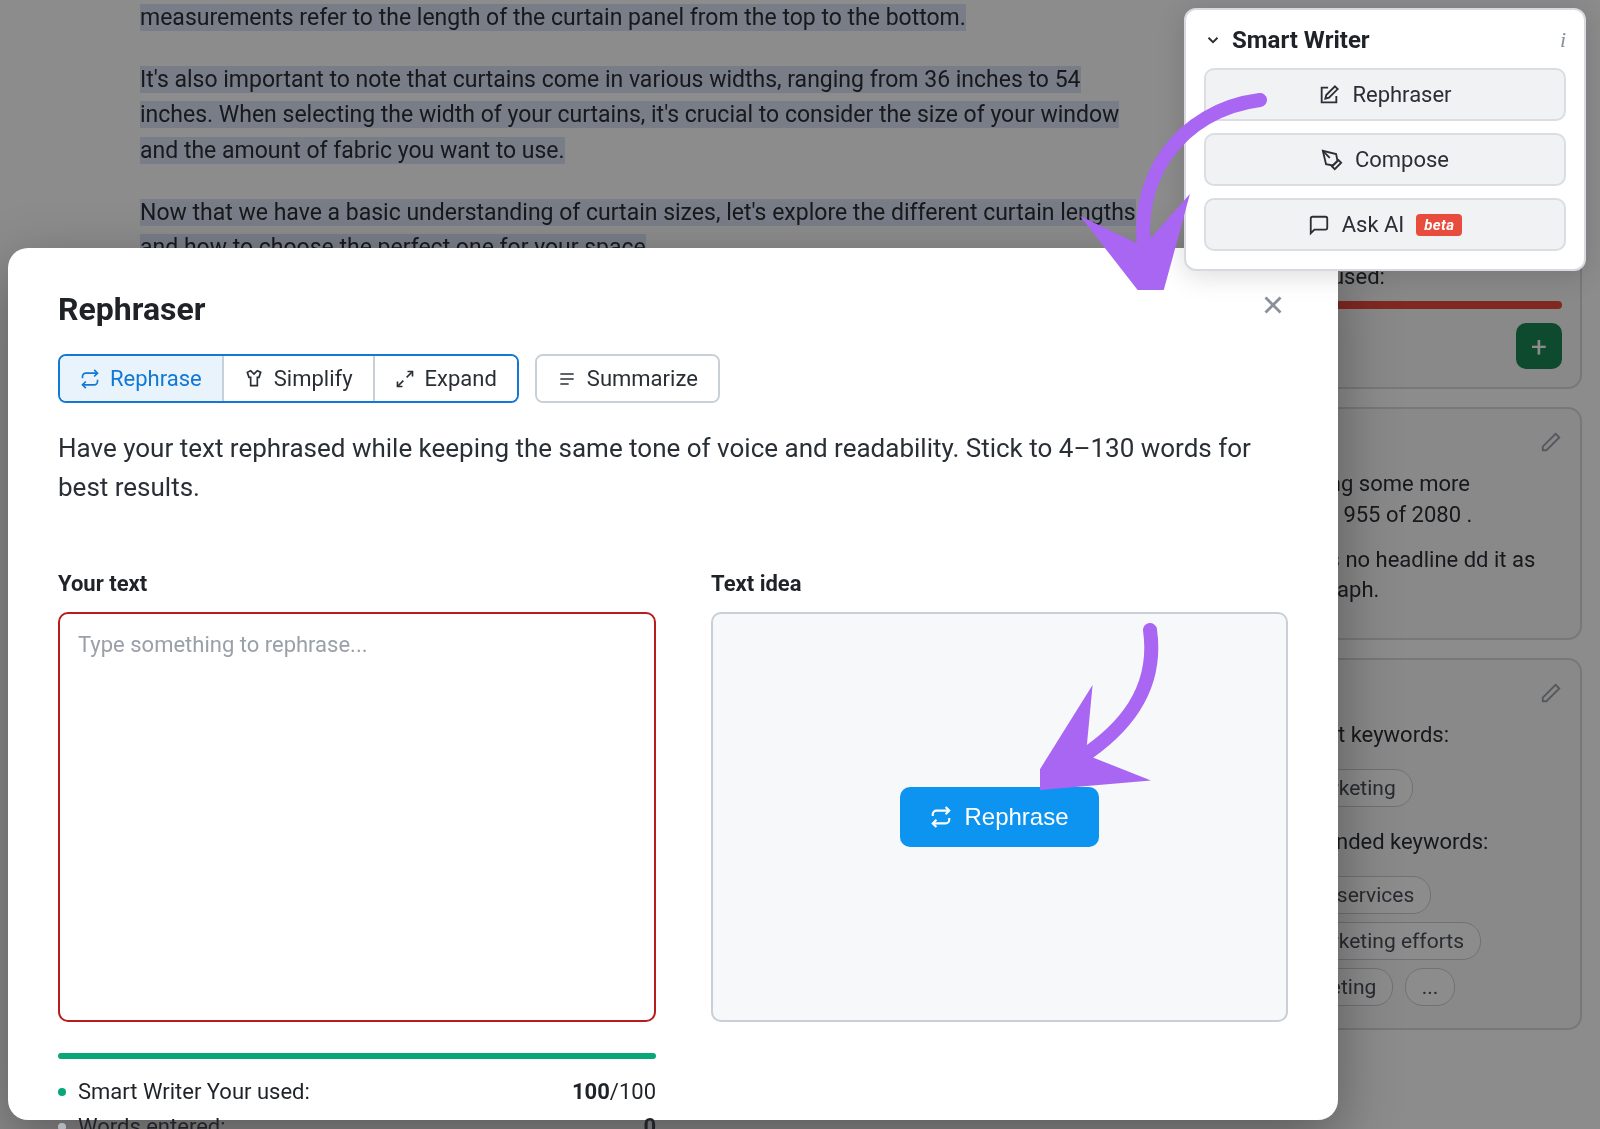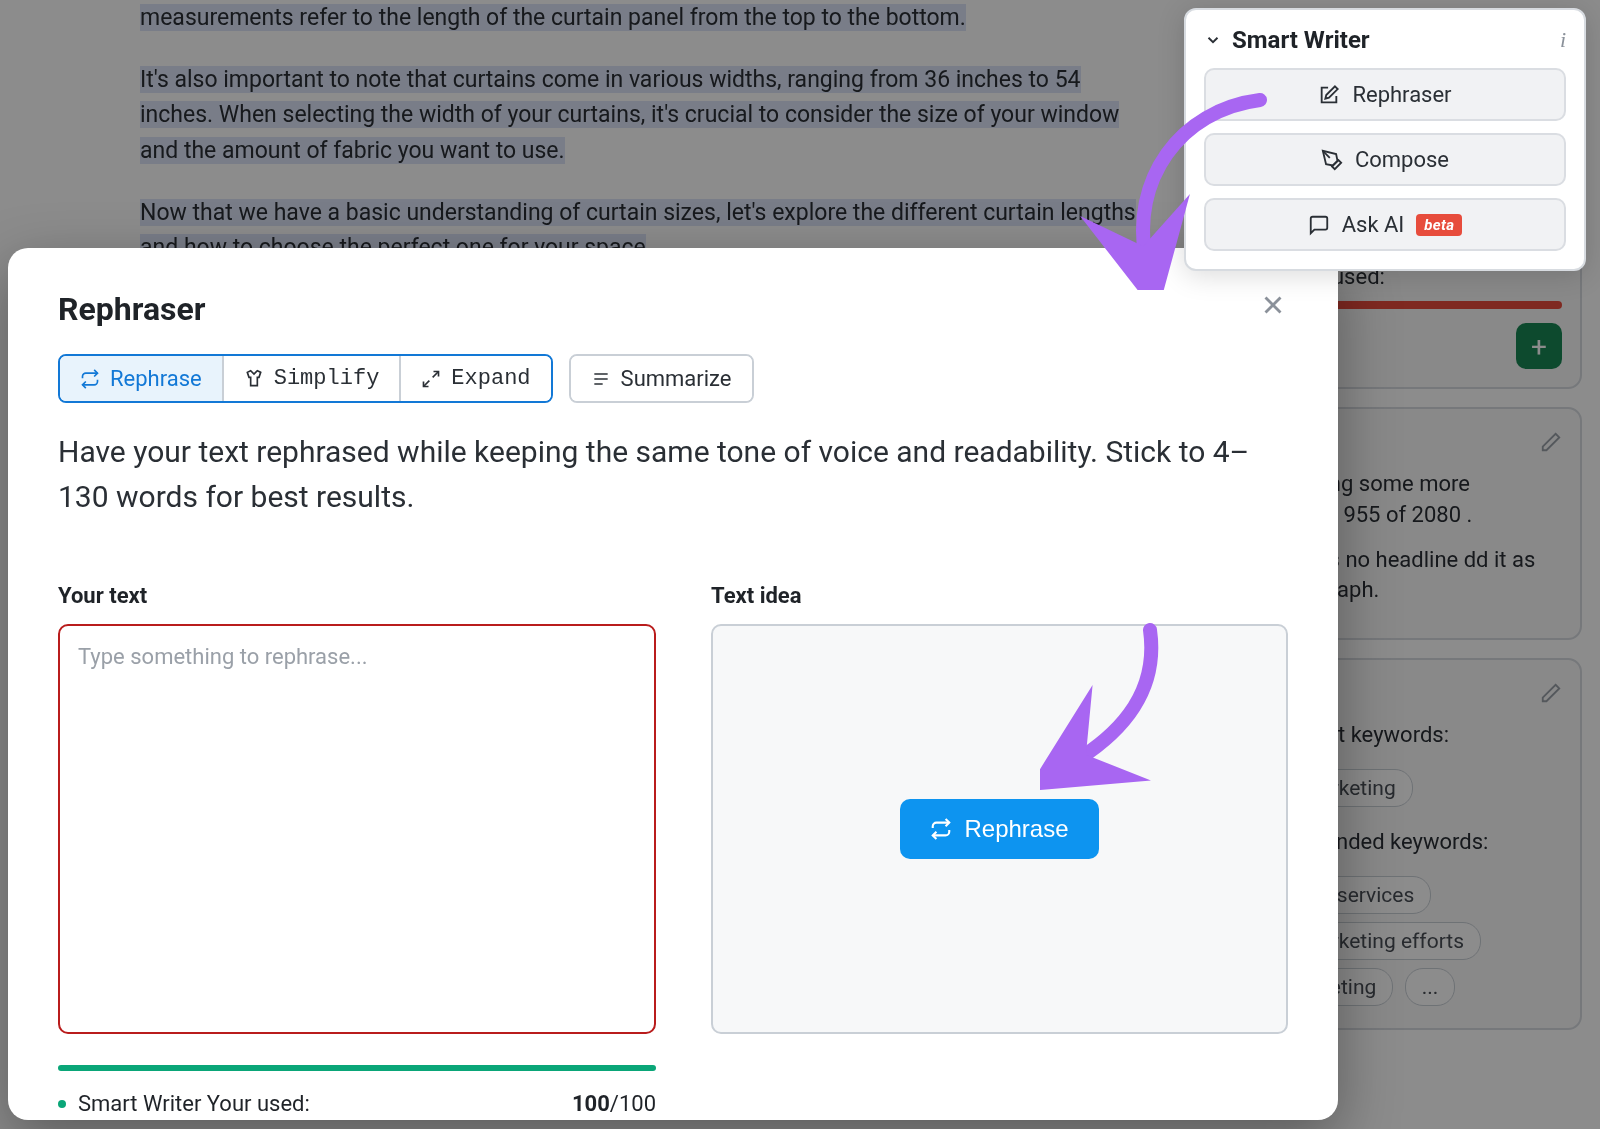--- a/index.html
+++ b/index.html
@@ -174,26 +174,26 @@
 .close-x { color: #8b919a; cursor: pointer; }
 
 
 .tabs { display: flex; gap: 16px; margin-bottom: 26px; }
 .tbox { display: inline-flex; border: 2px solid #c9cfd6; border-radius: 8px; overflow: hidden; }
 .titem {
   display: flex; align-items: center; gap: 10px;
   padding: 10px 20px; font-size: 22px; cursor: pointer;
   background: #fff; color: #2a2f35;
 }
-.titem + .titem { border-left: 2px solid #c9cfd6; font-family: Liberation Mono, monospace; }
+.titem + .titem { border-left: 2px solid #c9cfd6; }
 .tbox.active-box { border-color: #1278d6; }
 .titem.active { background: #e8f3fc; color: #1278d6; }
 
 .desc {
-  font-size: 30px;
+  font-size: 26px;
   color: #2a2f35;
   margin-bottom: 64px;
   line-height: 1.5;
 }
 
 .cols { display: flex; gap: 55px; }
 .col { flex: 1; }
 .col-label { font-weight: 700; font-size: 22px; margin-bottom: 16px; }
 .txtarea {
   width: 100%;

